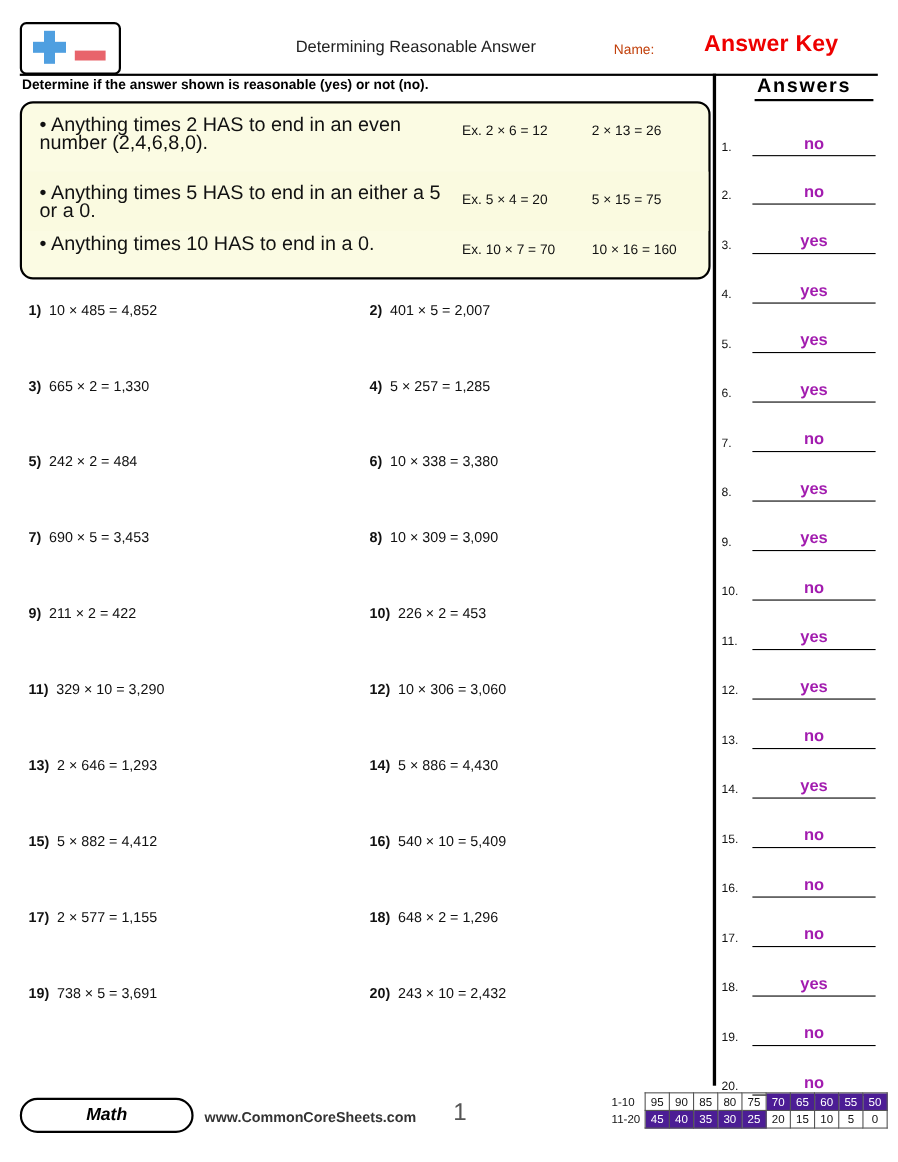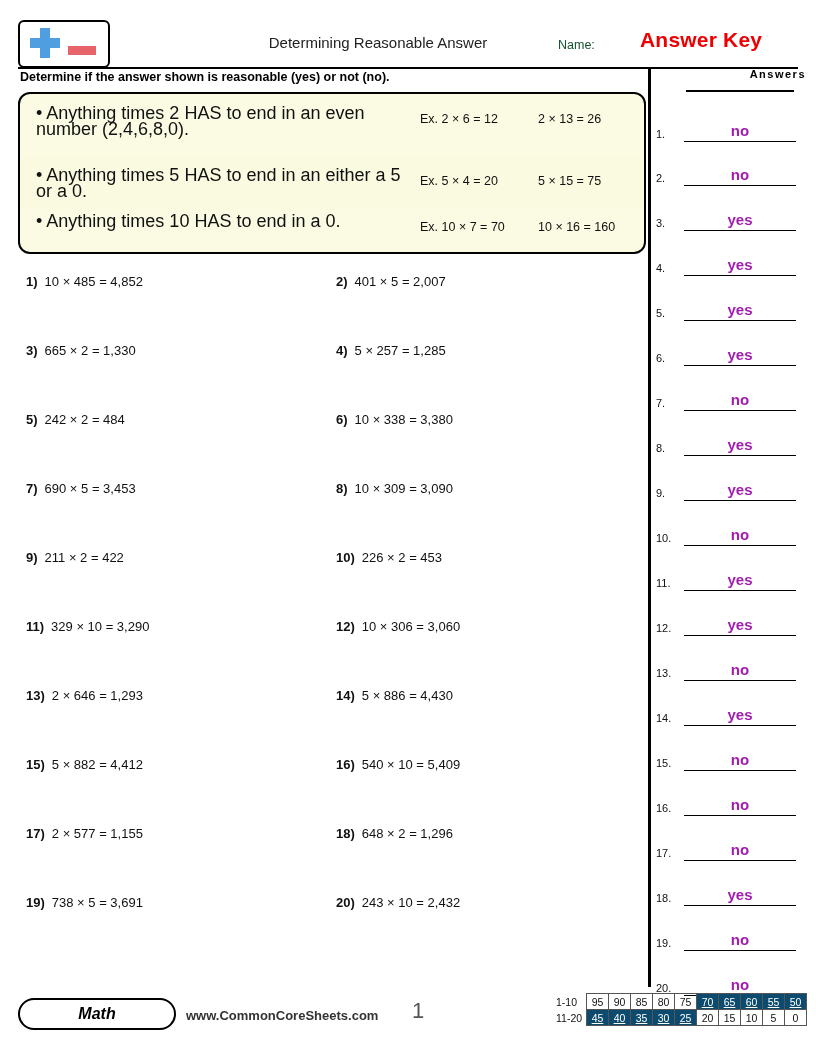--- a/index.html
+++ b/index.html
@@ -69,21 +69,21 @@
     left: 150px; top: 14px;
     width: 420px;
     text-align: center;
     font-size: 15px;
     color: #222;
   }
   .name-label {
     position: absolute;
     left: 540px; top: 18px;
     font-size: 12.5px;
-    color: #14532d;
+    color: #c2410c;
   }
   .answer-key {
     position: absolute;
     left: 622px; top: 8px;
     font-size: 21px;
     font-weight: bold;
     color: #ee0000;
     letter-spacing: .2px;
   }
 
@@ -172,22 +172,22 @@
     font-weight: bold;
     display: inline-block;
     margin-right: 7px;
   }
 
   
   .answers-head {
     position: absolute;
     left: 656px; top: 68px;
     width: 150px;
-    text-align: right;
-    font-size: 11px;
+    text-align: center;
+    font-size: 18px;
     font-weight: bold;
     letter-spacing: 1.5px;
     color: #000;
   }
   .answers-head-underline {
     position: absolute;
     left: 686px; top: 90px;
     width: 108px;
     height: 1.5px;
     background: #000;
@@ -273,23 +273,22 @@
     padding: 0;
   }
   .score td.lbl {
     border: none;
     width: 30px;
     text-align: left;
     font-size: 10.5px;
     color: #111;
   }
   .score td.hl {
-    background: #0c4a6e;
+    background: #4c1d95;
     color: #fff;
-    text-decoration: underline;
   }
 </style>
 </head>
 <body>
 
 <div class="page">
 
   <div class="header">
     <div class="logo">
       <div class="logo-plus"></div>

